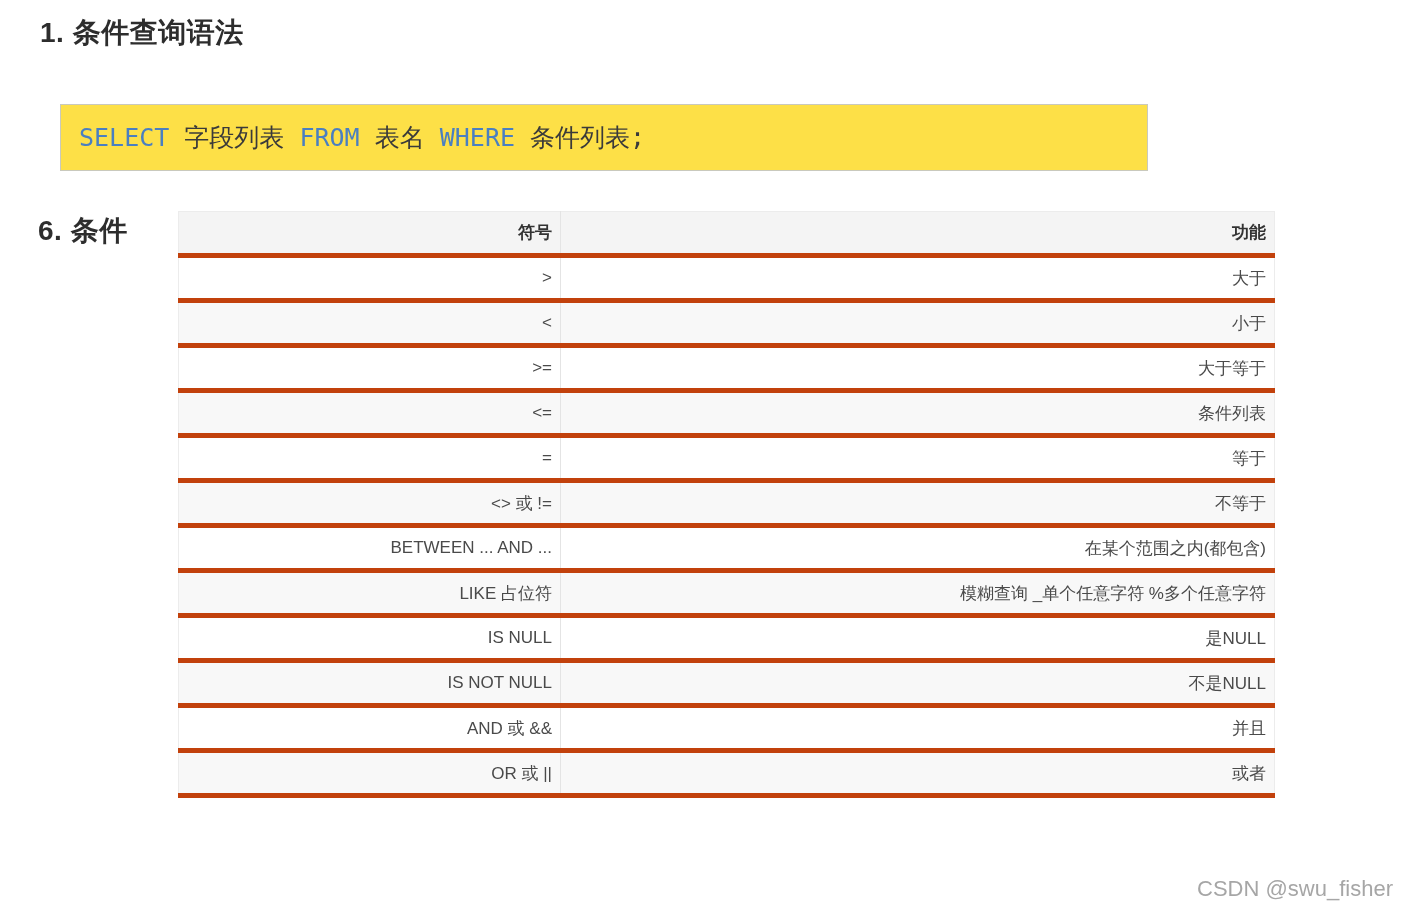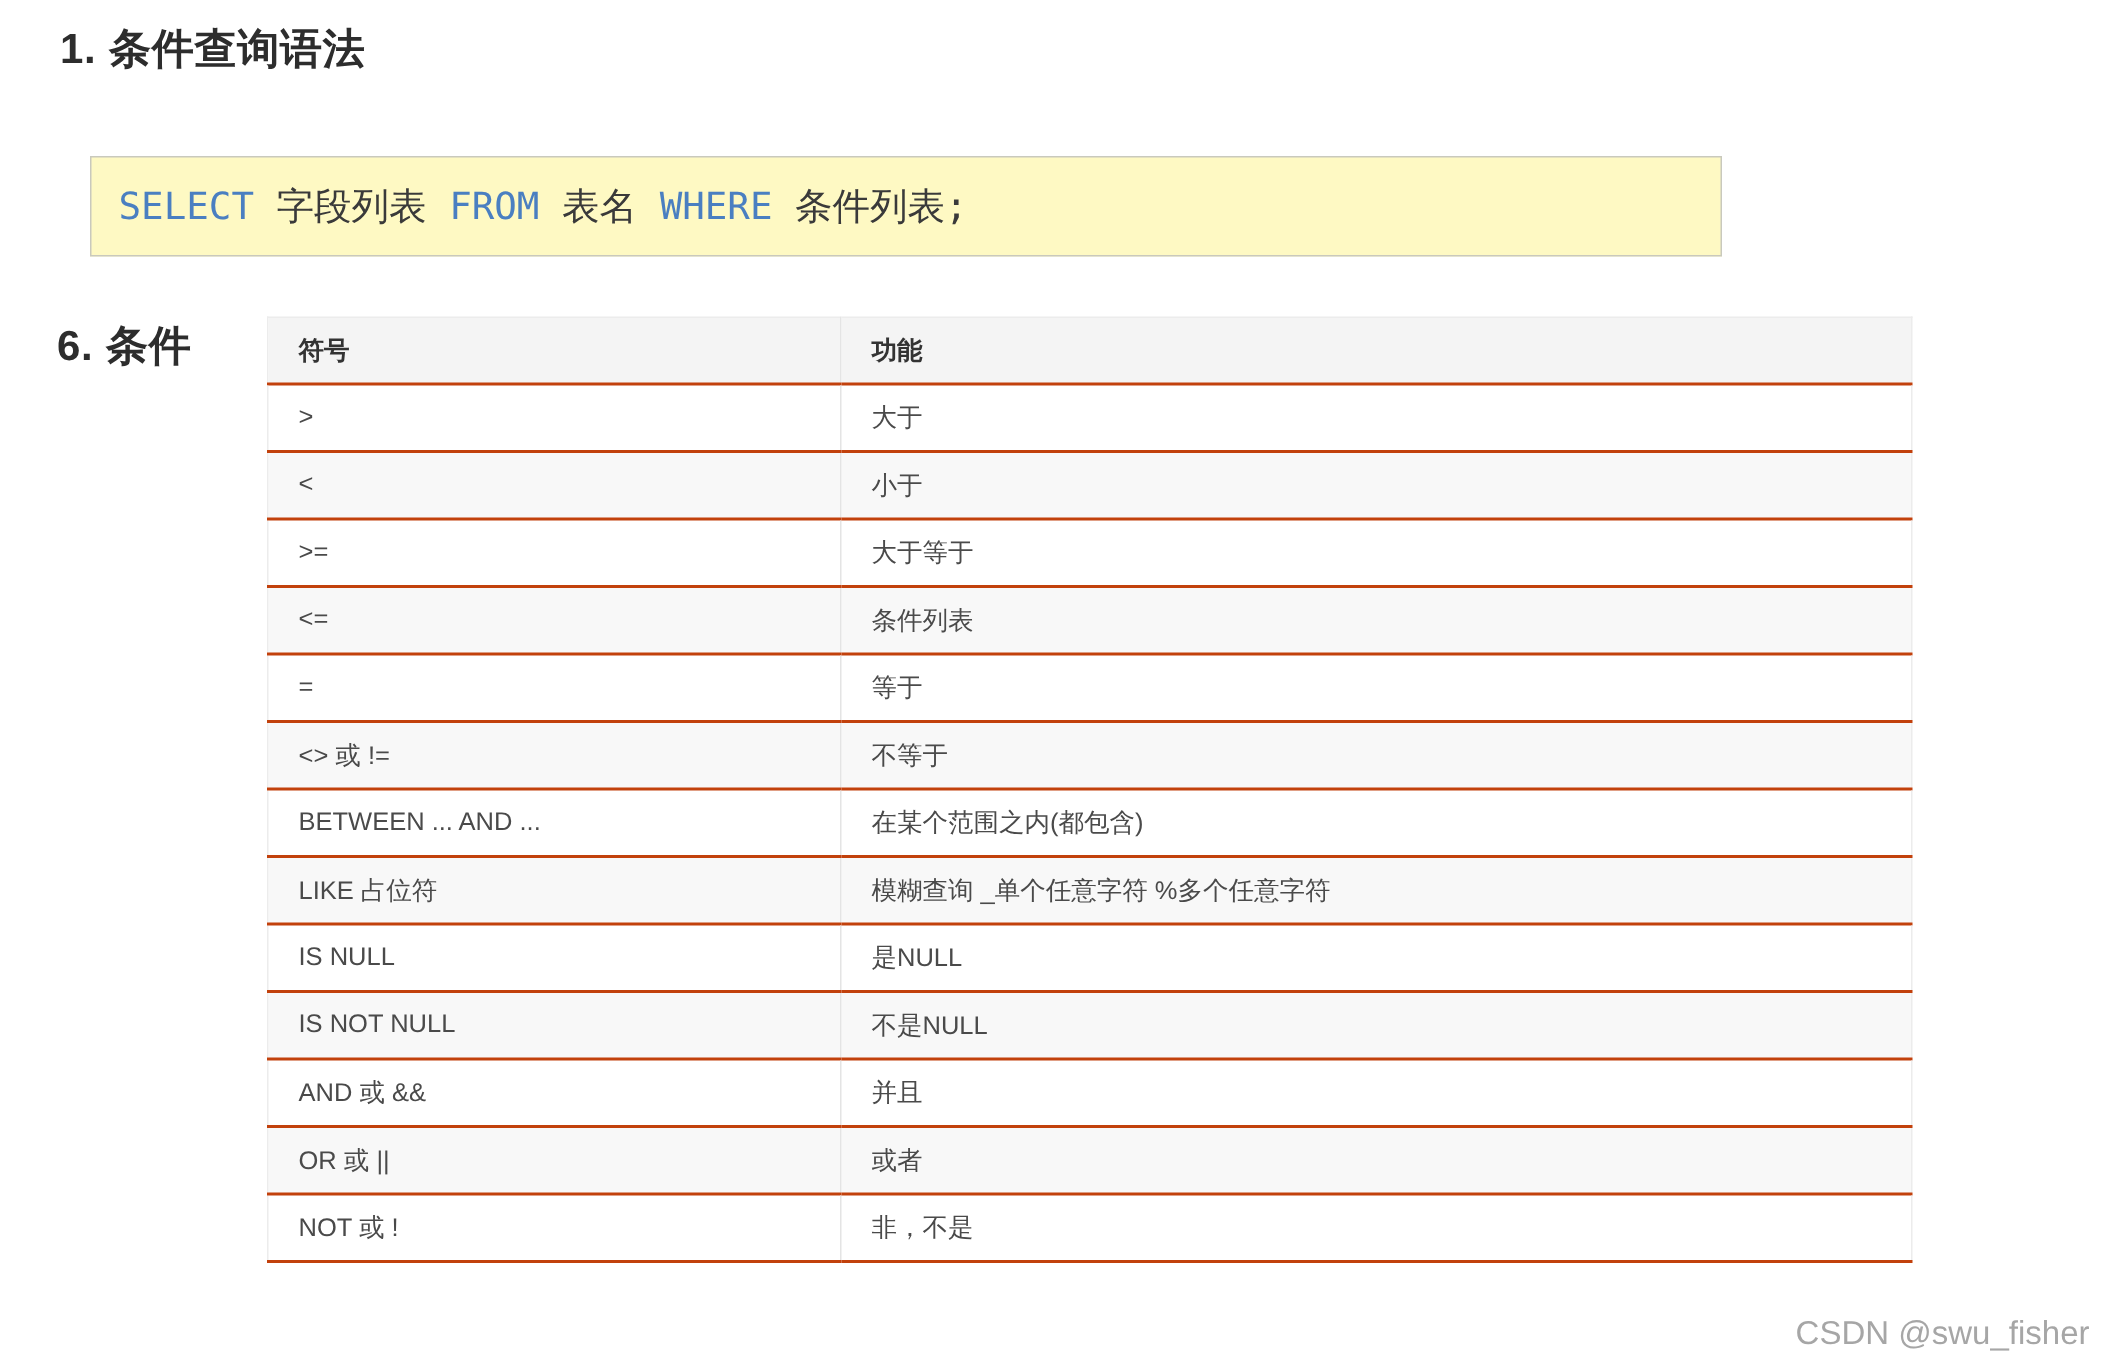--- a/index.html
+++ b/index.html
@@ -23,21 +23,21 @@
   }
   #heading-1 { left: 40px; top: 14px; }
   #heading-2 { left: 38px; top: 212px; }
 
   .code-block {
     position: absolute;
     left: 60px;
     top: 104px;
     width: 1088px;
     height: 67px;
-    background: #fef9c3;
+    background: #fde047;
     border: 1px solid #c9c9bd;
     display: flex;
     align-items: center;
     padding-left: 18px;
     font-family: "DejaVu Sans Mono", monospace;
     font-size: 25px;
     color: #3a3a3a;
     white-space: pre;
   }
   .code-block .kw { color: #4a7fc1; }
@@ -51,23 +51,23 @@
     border-collapse: collapse;
     table-layout: fixed;
     font-size: 17px;
     color: #4a4a4a;
     border: 1px solid #ececec;
   }
   .cond-table col.c1 { width: 382px; }
   .cond-table th, .cond-table td {
     height: 45px;
     padding: 0 8px 0 20px;
-    text-align: left;
+    text-align: right;
     vertical-align: middle;
-    border-bottom: 2px solid #c2410c;
+    border-bottom: 5px solid #c2410c;
     white-space: nowrap;
     overflow: hidden;
   }
   .cond-table th {
     background: #f4f4f4;
     font-weight: 700;
     color: #333333;
     height: 44px;
   }
   .cond-table td:first-child, .cond-table th:first-child {
@@ -149,20 +149,16 @@
       <td>不是NULL</td>
     </tr>
     <tr>
       <td>AND 或 &amp;&amp;</td>
       <td>并且</td>
     </tr>
     <tr>
       <td>OR 或 ||</td>
       <td>或者</td>
     </tr>
-    <tr>
-      <td>NOT 或 !</td>
-      <td>非，不是</td>
-    </tr>
   </tbody>
 </table>
 
 <div class="watermark">CSDN @swu_fisher</div>
 
 </body></html>

